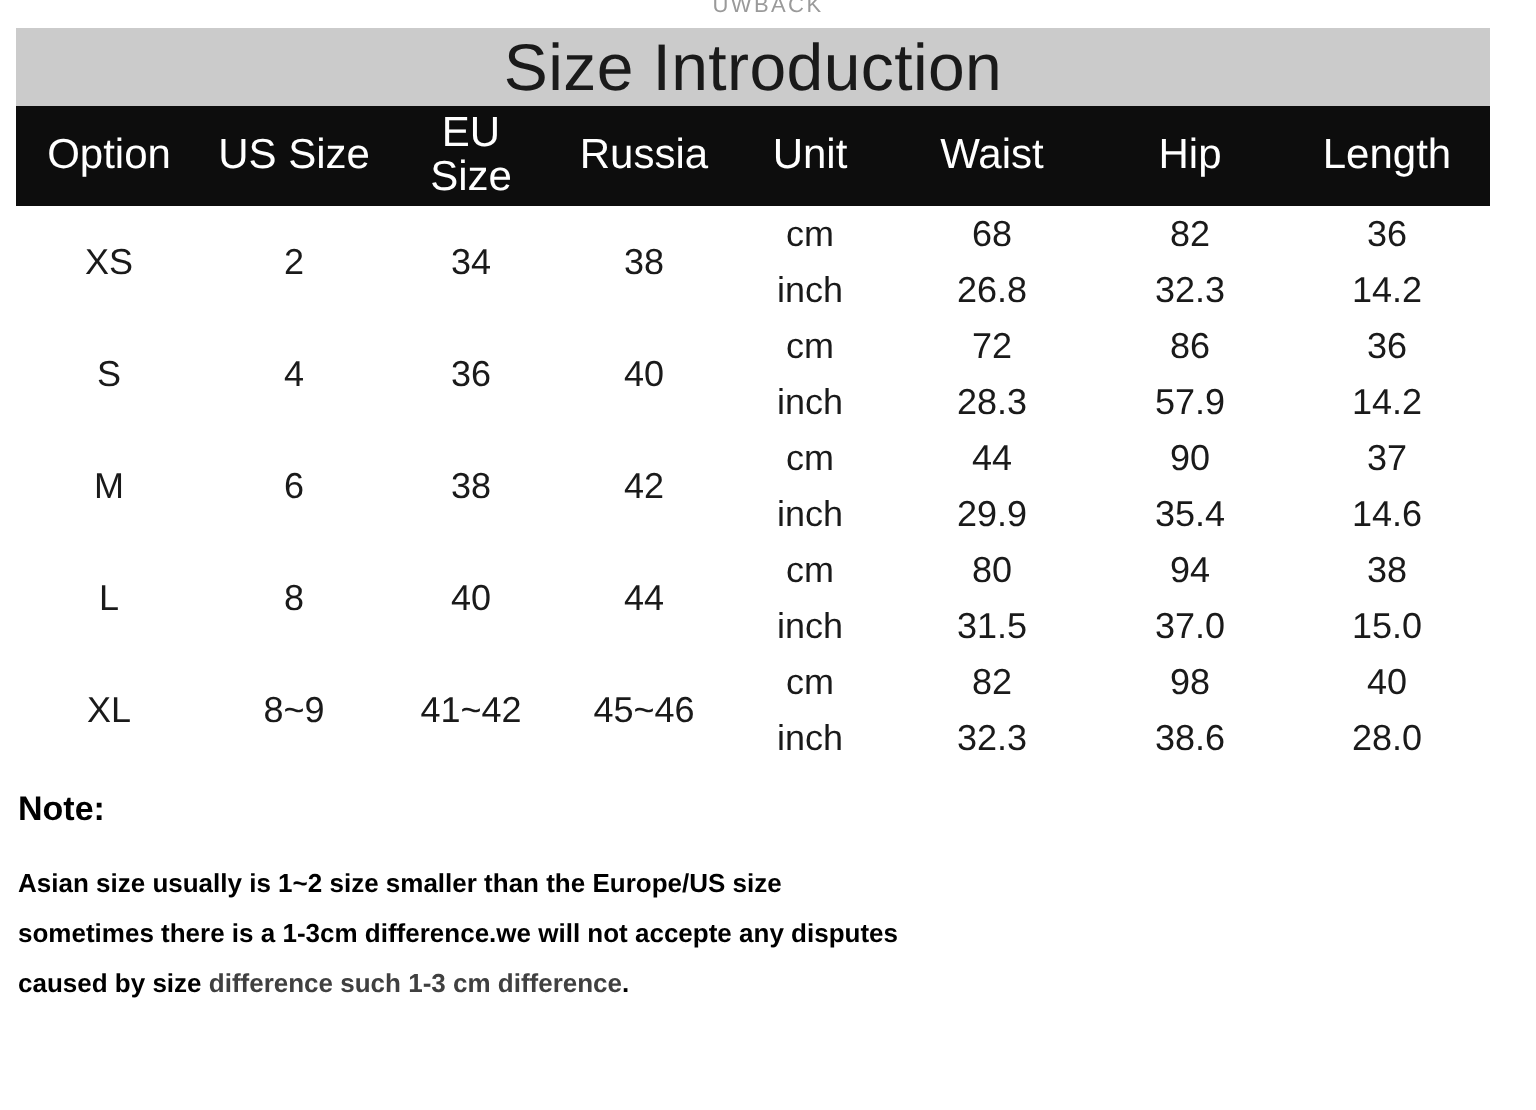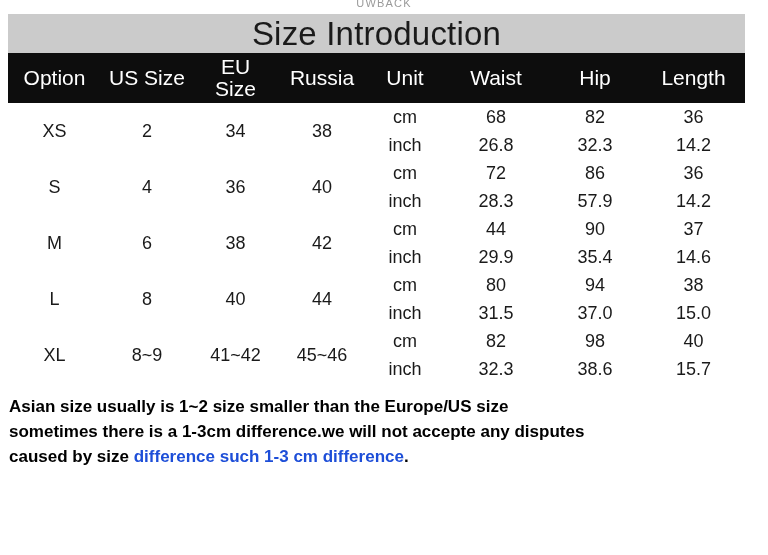--- a/index.html
+++ b/index.html
@@ -116,30 +116,30 @@
     font-family: "Liberation Sans", sans-serif;
     color: #000000;
   }
   .note-heading {
     font-size: 17px;
     font-weight: bold;
     line-height: 22px;
     margin-bottom: 13px;
   }
   .note-line {
-    font-size: 17px;
+    font-size: 13px;
     font-weight: bold;
     line-height: 25px;
     white-space: nowrap;
   }
   .note-gap {
     margin-top: 12px;
   }
   .red {
-    color: #1d4ed8;
+    color: #404040;
   }
 </style>
 </head>
 <body>
 
 <div id="page">
 
   <div class="watermark">UWBACK</div>
 
   <div class="table-block">
@@ -249,26 +249,27 @@
           <td class="optcell" rowspan="2">45~46</td>
           <td>cm</td>
           <td>82</td>
           <td>98</td>
           <td>40</td>
         </tr>
         <tr>
           <td class="band">inch</td>
           <td class="band">32.3</td>
           <td class="band">38.6</td>
-          <td class="band">15.7</td>
+          <td class="band">28.0</td>
         </tr>
 
       </tbody>
     </table>
   </div>
 
   <div class="note-block">
+    <div class="note-heading">Note:</div>
     <div class="note-line">Asian size usually is 1~2 size smaller than the Europe/US size</div>
     <div class="note-line">sometimes there is a 1-3cm difference.we will not accepte any disputes</div>
     <div class="note-line"><span>caused by size </span><span class="red">difference such 1-3 cm difference</span><span>.</span></div>
   </div>
 
 </div>
 
 </body></html>

